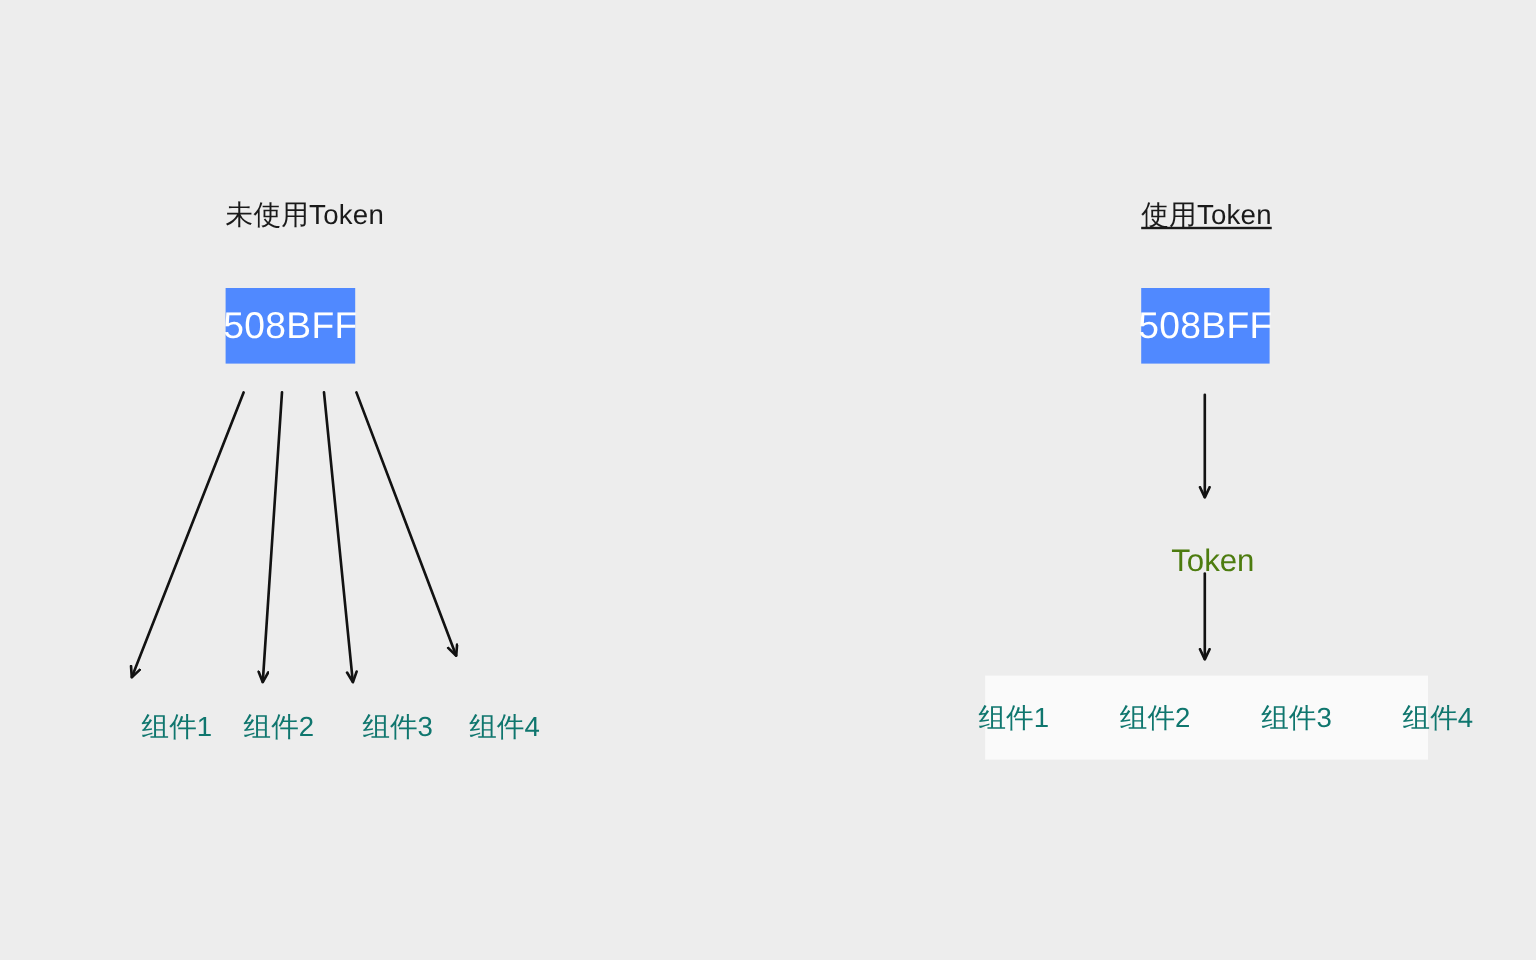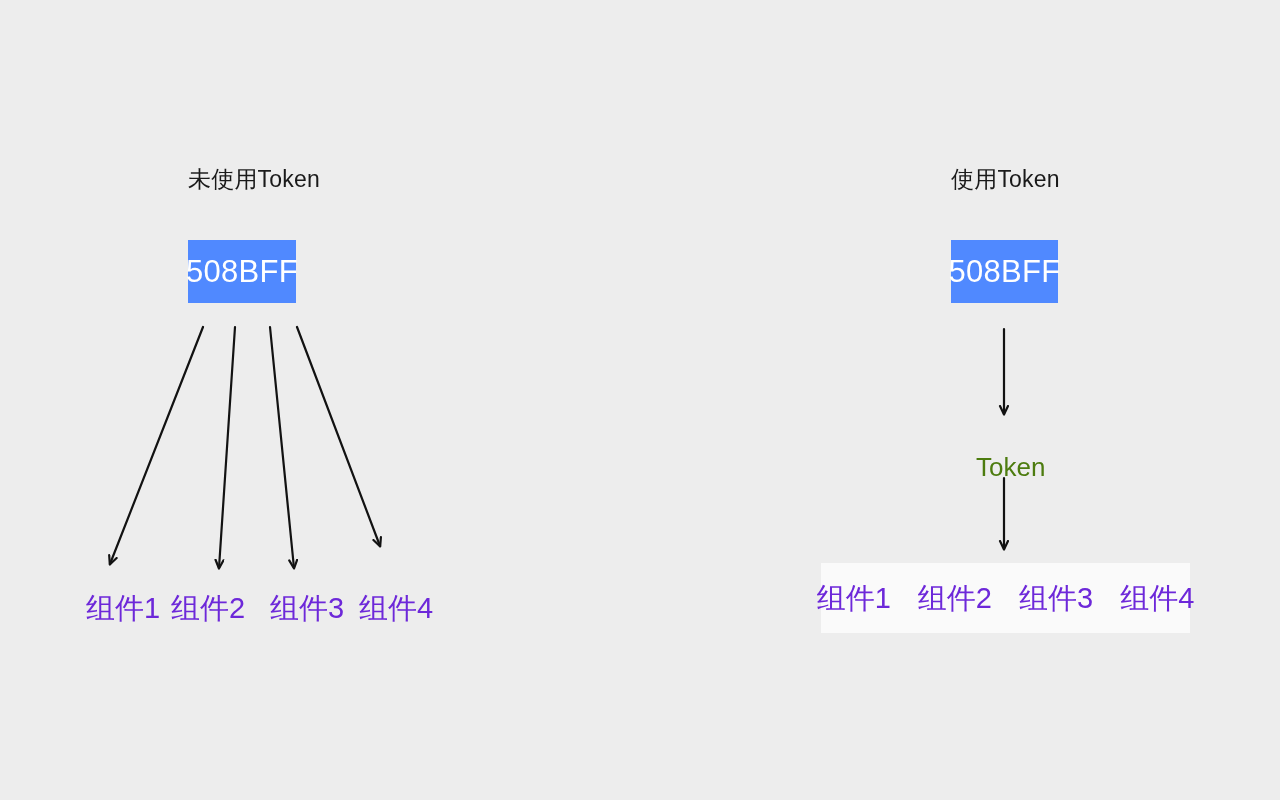--- a/index.html
+++ b/index.html
@@ -45,24 +45,25 @@
     background: #5089ff;
     color: #ffffff;
     font-size: 31px;
     display: flex;
     align-items: center;
     justify-content: center;
     letter-spacing: 0.3px;
   }
   .leaf-label {
     position: absolute;
-    font-size: 29px;
-    color: #6d28d9;
+    font-size: 23px;
+    color: #0f766e;
     white-space: nowrap;
     line-height: 1;
+    margin-left: 32px;
   }
   .token-label {
     position: absolute;
     font-size: 26px;
     color: #4d7c0f;
     white-space: nowrap;
     line-height: 1;
     margin-top: 12px;
   }
   .group-box {
@@ -120,21 +121,21 @@
 
     <div class="leaf-label" style="left:86px; top:594px;">组件1</div>
     <div class="leaf-label" style="left:171px; top:594px;">组件2</div>
     <div class="leaf-label" style="left:270px; top:594px;">组件3</div>
     <div class="leaf-label" style="left:359px; top:594px;">组件4</div>
 
   </div>
 
   <div class="panel">
 
-    <div class="panel-title" style="left:951px; top:168px;">使用Token</div>
+    <div class="panel-title" style="left:951px; top:168px;text-decoration:underline;">使用Token</div>
 
     <div class="bff-box" style="left:951px; top:240px; width:107px; height:63px;">
       <span>508BFF</span>
     </div>
 
     <div class="token-label" style="left:976px; top:442px;">Token</div>
 
     <div class="group-box" style="left:821px; top:563px; width:369px; height:70px;">
       <span class="leaf-label">组件1</span>
       <span class="leaf-label">组件2</span>

